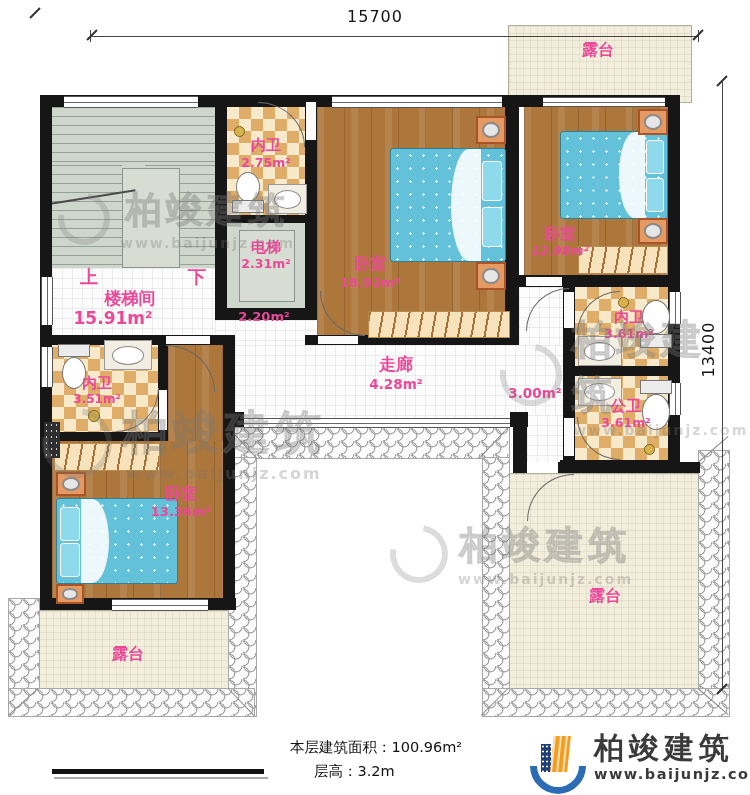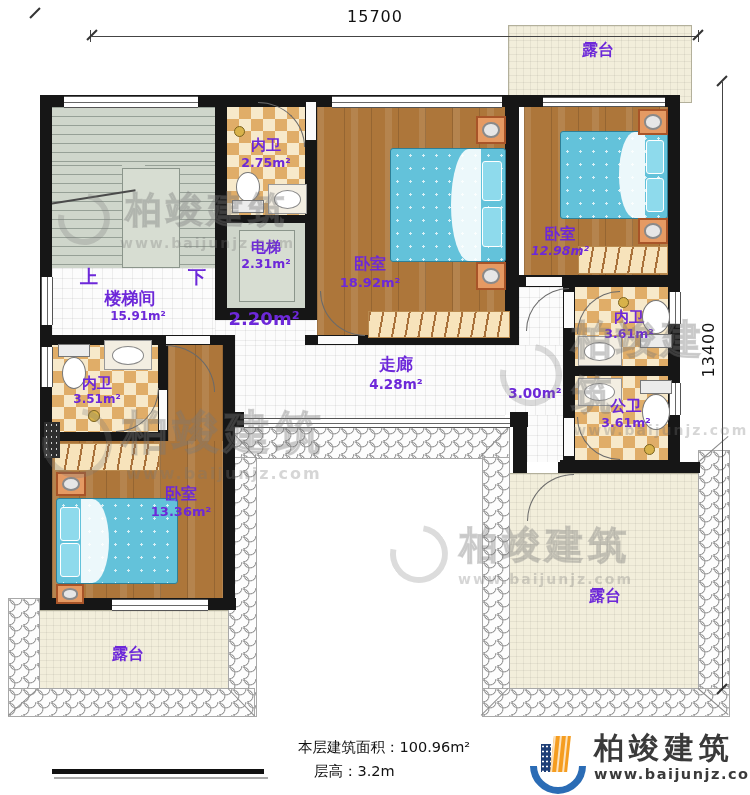--- a/index.html
+++ b/index.html
@@ -23,21 +23,21 @@
         background-image:linear-gradient(rgba(0,0,0,.055) 1px,transparent 1px),linear-gradient(90deg,rgba(0,0,0,.055) 1px,transparent 1px);
         background-size:7px 7px;}
   .sage{position:absolute;background:#cfd6cb;}
   .roof{position:absolute;background-color:#fdfdfd;border:1px solid #a8a8a8;
         background-image:radial-gradient(circle at 7px 0,transparent 5px,#9a9a9a 5.7px,transparent 7px),
                          radial-gradient(circle at 0 7px,transparent 5px,#9a9a9a 5.7px,transparent 7px);
         background-size:14px 13px;}
   .ridge{position:absolute;height:1px;background:#8a8a8a;transform-origin:left center;}
   .streads{position:absolute;background-image:repeating-linear-gradient(to bottom,#96a096 0 1px,transparent 1px 9px);}
   .platform{position:absolute;background:#d7ddd2;border:1px solid #8b958b;}
-  .lbl{position:absolute;text-align:center;font-weight:bold;color:#6d28d9;white-space:nowrap;line-height:1.05;}
+  .lbl{position:absolute;text-align:center;font-weight:bold;color:#ec4899;white-space:nowrap;line-height:1.05;}
   .arc{position:absolute;border:1.4px solid #6a6a6a;}
   .arc.tl{border-right:none;border-bottom:none;border-top-left-radius:100%;}
   .arc.tr{border-left:none;border-bottom:none;border-top-right-radius:100%;}
   .arc.bl{border-right:none;border-top:none;border-bottom-left-radius:100%;}
   .arc.br{border-left:none;border-top:none;border-bottom-right-radius:100%;}
   .bed{position:absolute;background-color:#63c2da;border:1px solid #2f7f96;border-radius:3px;
        background-image:radial-gradient(rgba(255,255,255,.75) 1px,transparent 1.4px);background-size:13px 13px;}
   .pillow{position:absolute;background:#8edaec;border:1px solid #fff;border-radius:3px;}
   .blanket{position:absolute;background:rgba(255,255,255,.88);}
   .nstand{position:absolute;background:#e59a63;border:2px solid #a85428;box-sizing:border-box;}
@@ -226,22 +226,22 @@
   <div class="lbl" style="left:227px;top:156px;width:78px;font-size:12.5px;">2.75m²</div>
   <div class="lbl" style="left:227px;top:240px;width:78px;font-size:15px;">电梯</div>
   <div class="lbl" style="left:227px;top:257px;width:78px;font-size:12.5px;">2.31m²</div>
   <div class="lbl" style="left:328px;top:256px;width:84px;font-size:16px;">卧室</div>
   <div class="lbl" style="left:322px;top:276px;width:96px;font-size:13px;">18.92m²</div>
   <div class="lbl" style="left:526px;top:226px;width:68px;font-size:15.5px;">卧室</div>
   <div class="lbl" style="left:520px;top:244px;width:80px;font-size:12.5px;font-style:italic;">12.98m²</div>
   <div class="lbl" style="left:76px;top:268px;width:26px;font-size:18px;">上</div>
   <div class="lbl" style="left:184px;top:268px;width:26px;font-size:18px;">下</div>
   <div class="lbl" style="left:72px;top:290px;width:116px;font-size:17px;">楼梯间</div>
-  <div class="lbl" style="left:80px;top:310px;width:116px;font-size:12px;">15.91m²</div>
-  <div class="lbl" style="left:224px;top:310px;width:80px;font-size:18px;">2.20m²</div>
+  <div class="lbl" style="left:55px;top:310px;width:116px;font-size:17px;">15.91m²</div>
+  <div class="lbl" style="left:224px;top:310px;width:80px;font-size:13px;">2.20m²</div>
   <div class="lbl" style="left:598px;top:310px;width:62px;font-size:15px;">内卫</div>
   <div class="lbl" style="left:596px;top:327px;width:66px;font-size:12.5px;">3.61m²</div>
   <div class="lbl" style="left:594px;top:398px;width:64px;font-size:15.5px;">公卫</div>
   <div class="lbl" style="left:592px;top:416px;width:68px;font-size:12.5px;">3.61m²</div>
   <div class="lbl" style="left:60px;top:376px;width:74px;font-size:15px;">内卫</div>
   <div class="lbl" style="left:58px;top:393px;width:78px;font-size:12px;">3.51m²</div>
   <div class="lbl" style="left:148px;top:486px;width:66px;font-size:16px;">卧室</div>
   <div class="lbl" style="left:142px;top:505px;width:78px;font-size:13px;">13.36m²</div>
   <div class="lbl" style="left:356px;top:356px;width:80px;font-size:17px;">走廊</div>
   <div class="lbl" style="left:354px;top:377px;width:84px;font-size:13.5px;">4.28m²</div>
@@ -285,21 +285,21 @@
   <div class="wm" style="left:390px;top:520px;">
     <div class="swirl" style="width:46px;height:46px;"></div>
     <div class="col">
       <div class="cn" style="font-size:38px;">柏竣建筑</div>
       <div class="en">www.baijunjz.com</div>
     </div>
   </div>
 
   <div class="abs" style="left:52px;top:769px;width:212px;height:5px;background:#111;"></div>
   <div class="abs" style="left:54px;top:777px;width:214px;height:2px;background:#aaa;"></div>
-  <div class="t-info" style="left:298px;top:738px;">
+  <div class="t-info" style="left:290px;top:738px;">
     <span>本层建筑面积：</span><span>100.96m²</span>
   </div>
   <div class="t-info" style="left:314px;top:762px;">
     <span>层高：</span><span>3.2m</span>
   </div>
   <div class="brand" style="left:528px;top:728px;">
     <div class="b-icon">
       <div class="b-arc"></div>
       <div class="b-blk"></div>
       <div class="b-bld"></div>

